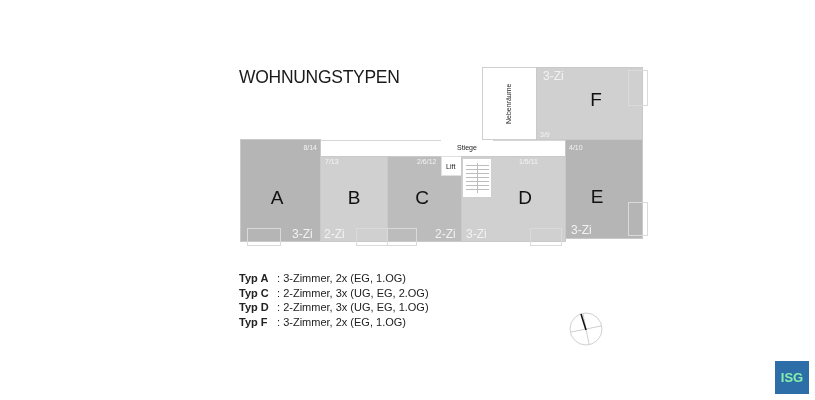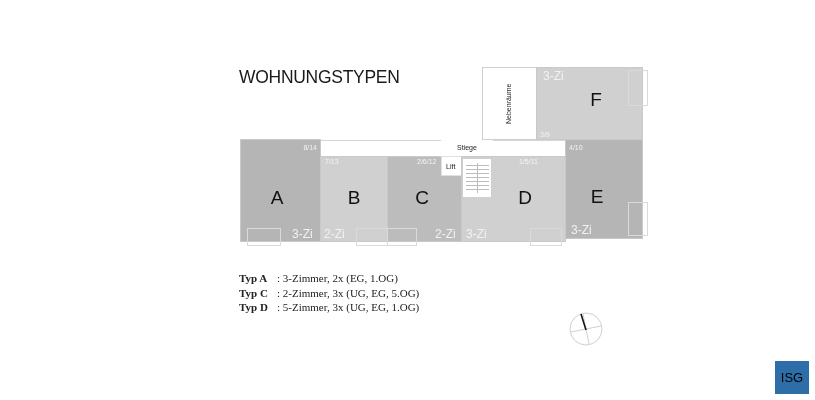--- a/index.html
+++ b/index.html
@@ -7,25 +7,25 @@
          font-family: "Liberation Sans", sans-serif; }
   .abs { position: absolute; }
   .title { left: 239px; top: 66px; font-size: 19px; color: #1a1a1a; letter-spacing: -0.3px; transform: scaleX(0.92); transform-origin: left top; }
   .unit { position: absolute; box-sizing: border-box; border: 1px solid #c9c9c9; }
   .letter { position: absolute; font-size: 19px; color: #111; transform: translate(-50%, -50%); }
   .zi { position: absolute; font-size: 12px; color: #f2f2f2; }
   .num { position: absolute; font-size: 7px; color: #f4f4f4; }
   .win { position: absolute; box-sizing: border-box; border: 1px solid #e6e6e6; background: transparent; }
   .white { position: absolute; background: #fff; box-sizing: border-box; border: 1px solid #d6d6d6; }
   .small { font-size: 7px; color: #222; position: absolute; }
-  .legend { left: 239px; top: 271px; font-size: 11px; color: #222; line-height: 14.6px; font-family: Liberation Serif, serif; }
+  .legend { left: 239px; top: 271px; font-size: 11px; color: #222; line-height: 14.6px; }
   .legend .row { white-space: nowrap; }
   .legend b { font-weight: bold; display: inline-block; width: 38px; }
   .logo { left: 775px; top: 361px; width: 34px; height: 33px; background: #2e6ea8;
-          color: #000000; font-weight: normal; font-size: 13px; display: flex; align-items: center; justify-content: center; }
+          color: #86efac; font-weight: bold; font-size: 13px; display: flex; align-items: center; justify-content: center; }
   .stairs { position: absolute; left: 462px; top: 158px; width: 30px; height: 40px; background: #fff; border: 1px solid #cfcfcf; box-sizing: border-box; }
   .stairs .step { position: absolute; left: 3px; width: 23px; height: 1px; background: #bdbdbd; }
 </style>
 </head>
 <body>
 
 <div class="abs title">WOHNUNGSTYPEN</div>
 
 <div>
 
@@ -91,22 +91,23 @@
   <div class="unit" style="left:536px;top:67px;width:107px;height:73px;background:#d0d0d0;">
     <span class="zi" style="left:6px;top:1px;">3-Zi</span>
     <span class="letter" style="left:59px;top:32px;">F</span>
     <span class="num" style="left:3px;top:63px;">3/9</span>
   </div>
   <div class="win" style="left:628px;top:70px;width:20px;height:36px;border-color:#dadada;"></div>
 </div>
 
 <div class="abs legend">
   <div class="row"><b>Typ A</b>: <span>3-Zimmer, 2x (EG, 1.OG)</span></div>
-  <div class="row"><b>Typ C</b>: <span>2-Zimmer, 3x (UG, EG, 5.OG)</span></div>
-  <div class="row"><b>Typ D</b>: <span>5-Zimmer, 3x (UG, EG, 1.OG)</span></div>
+  <div class="row"><b>Typ C</b>: <span>2-Zimmer, 3x (UG, EG, 2.OG)</span></div>
+  <div class="row"><b>Typ D</b>: <span>2-Zimmer, 3x (UG, EG, 1.OG)</span></div>
+  <div class="row"><b>Typ F</b>: <span>3-Zimmer, 2x (EG, 1.OG)</span></div>
 </div>
 
 <svg class="abs" style="left:568px;top:311px;" width="36" height="36">
   <circle cx="18" cy="18" r="16" fill="none" stroke="#d0d0d0" stroke-width="1"></circle>
   <line x1="3" y1="21" x2="33" y2="15" stroke="#d0d0d0" stroke-width="1"></line>
   <line x1="15" y1="3" x2="21" y2="33" stroke="#d0d0d0" stroke-width="1"></line>
   <line x1="13" y1="3" x2="18" y2="19" stroke="#111" stroke-width="1.6"></line>
 </svg>
 
 <div class="abs logo">ISG</div>

